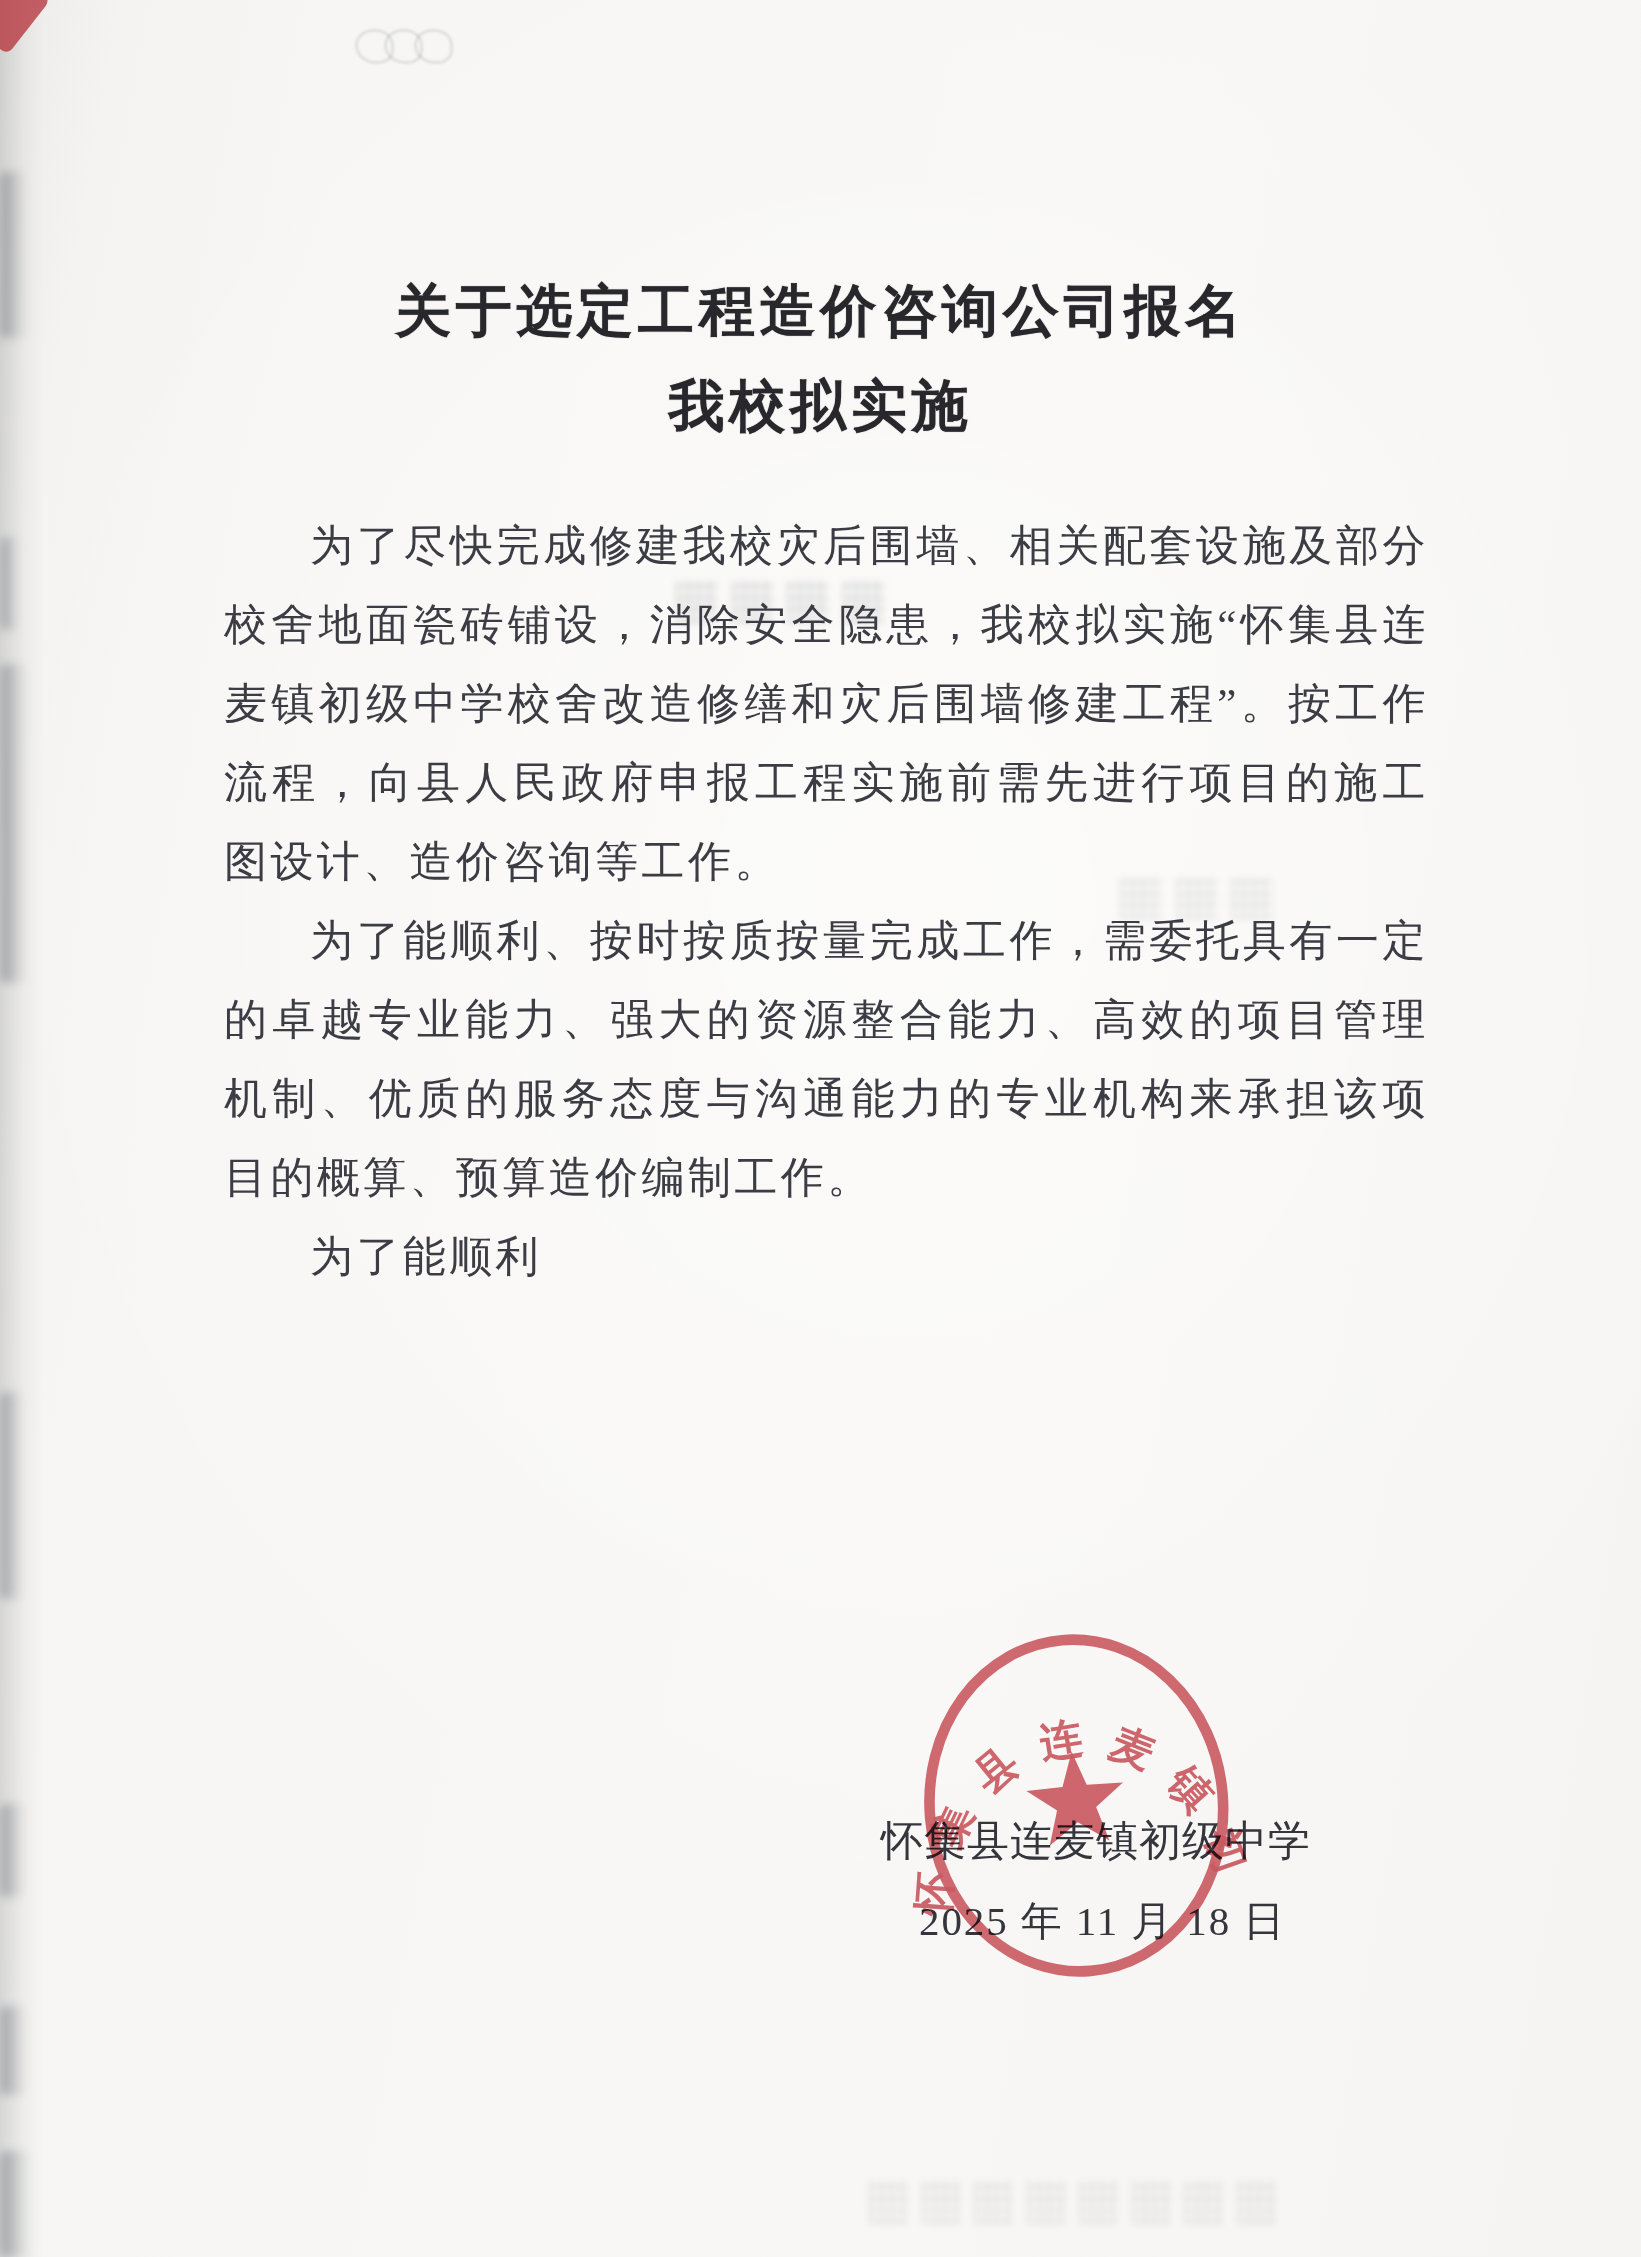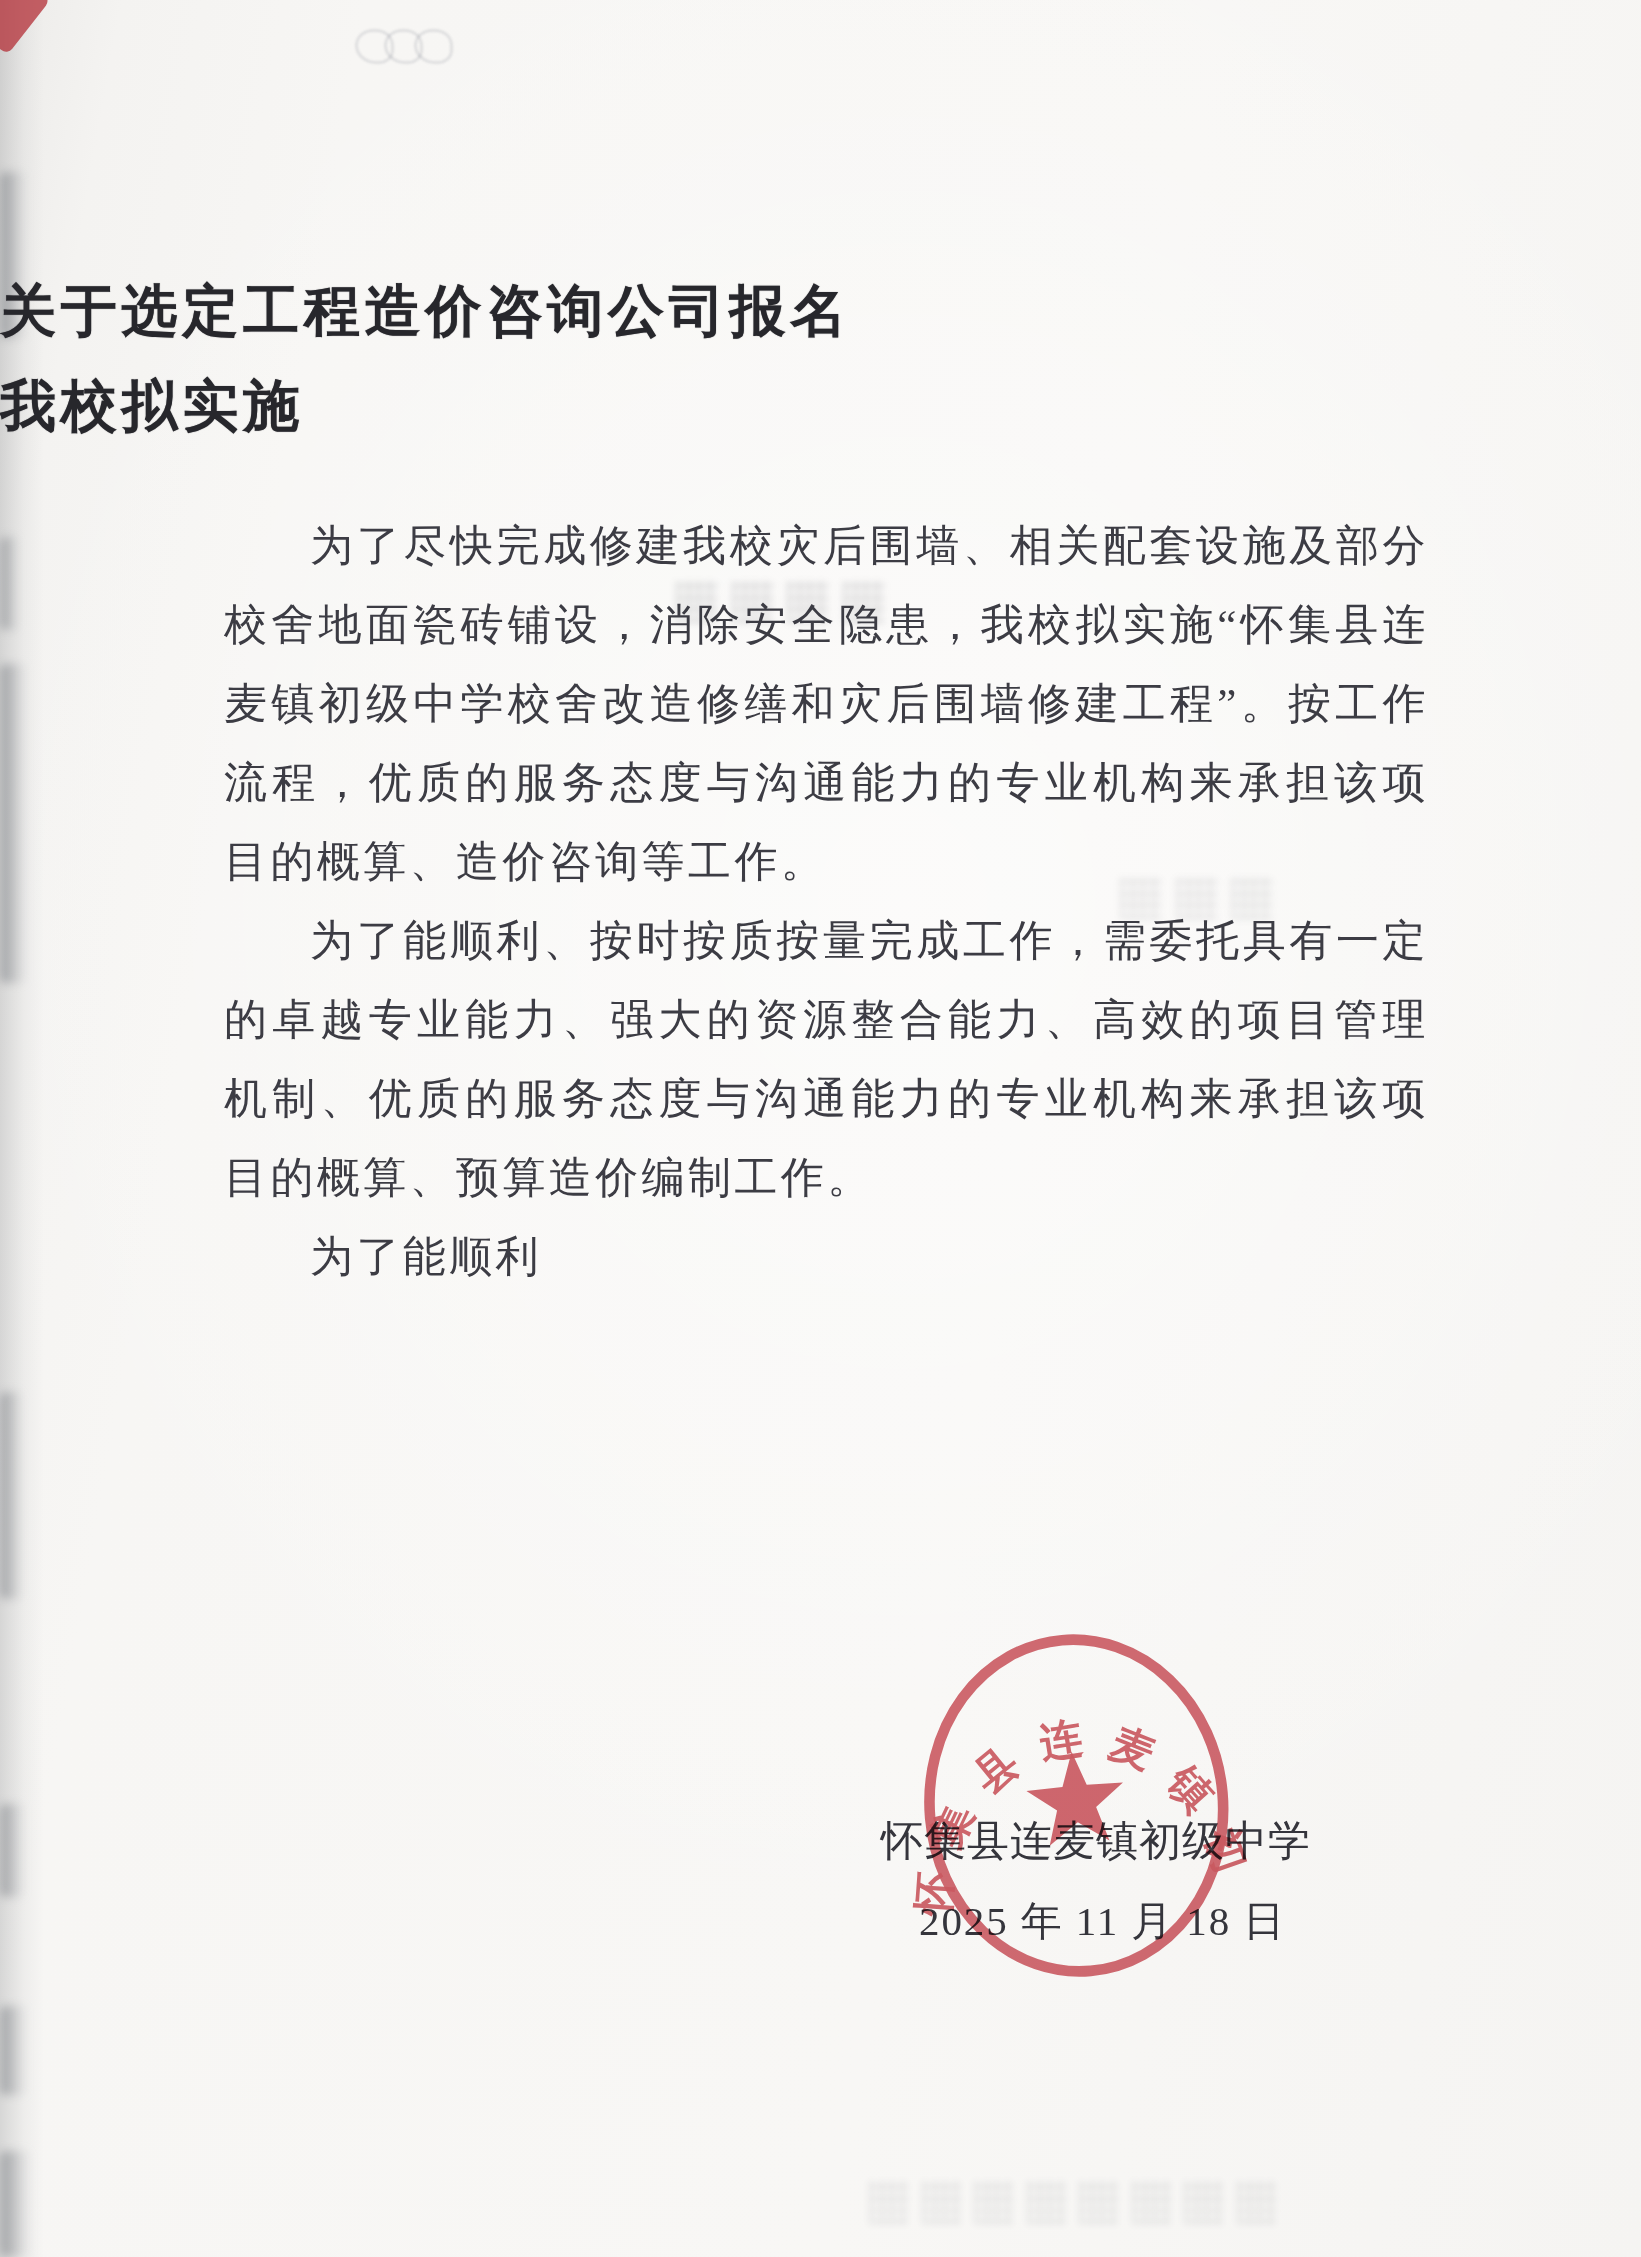--- a/index.html
+++ b/index.html
@@ -72,21 +72,21 @@
     border-radius: 2.9px;
   }
   .ghost.bottom i { width: 39px; height: 44px; opacity: .7; }
 
   
   .doc-title {
     position: absolute;
     top: 263px;
     left: 0;
     width: 100%;
-    text-align: left;
+    text-align: center;
     font-family: "Liberation Sans", "DejaVu Sans", sans-serif;
     font-weight: 900;
     font-size: 56px;
     letter-spacing: 4.8px;
     line-height: 95px;
     color: #27272c;
     text-shadow: 0 0 1px rgba(30,30,35,0.6);
   }
 
   
@@ -173,21 +173,21 @@
     <i></i>
     <i></i>
   </div>
 
 <div class="doc-title">
   <div>关于选定工程造价咨询公司报名</div>
   <div>我校拟实施</div>
 </div>
 
 <div class="doc-body">
-  <p>为了尽快完成修建我校灾后围墙、相关配套设施及部分校舍地面瓷砖铺设，消除安全隐患，我校拟实施“怀集县连麦镇初级中学校舍改造修缮和灾后围墙修建工程”。按工作流程，优质的服务态度与沟通能力的专业机构来承担该项目的概算、造价咨询等工作。</p>
+  <p>为了尽快完成修建我校灾后围墙、相关配套设施及部分校舍地面瓷砖铺设，消除安全隐患，我校拟实施“怀集县连麦镇初级中学校舍改造修缮和灾后围墙修建工程”。按工作流程，向县人民政府申报工程实施前需先进行项目的施工图设计、造价咨询等工作。</p>
   <p>为了能顺利、按时按质按量完成工作，需委托具有一定的卓越专业能力、强大的资源整合能力、高效的项目管理机制、优质的服务态度与沟通能力的专业机构来承担该项目的概算、预算造价编制工作。</p>
   <p>为了能顺利</p>
 </div>
 
 <div class="signature">怀集县连麦镇初级中学</div>
 <div class="doc-date">2025 年 11 月 18 日</div>
 
 <svg class="seal" viewBox="0 0 372 412">
   <defs>
     <path id="sealArc" d="M 44 302 A 140 162 0 1 1 328 302" fill="none"></path>

